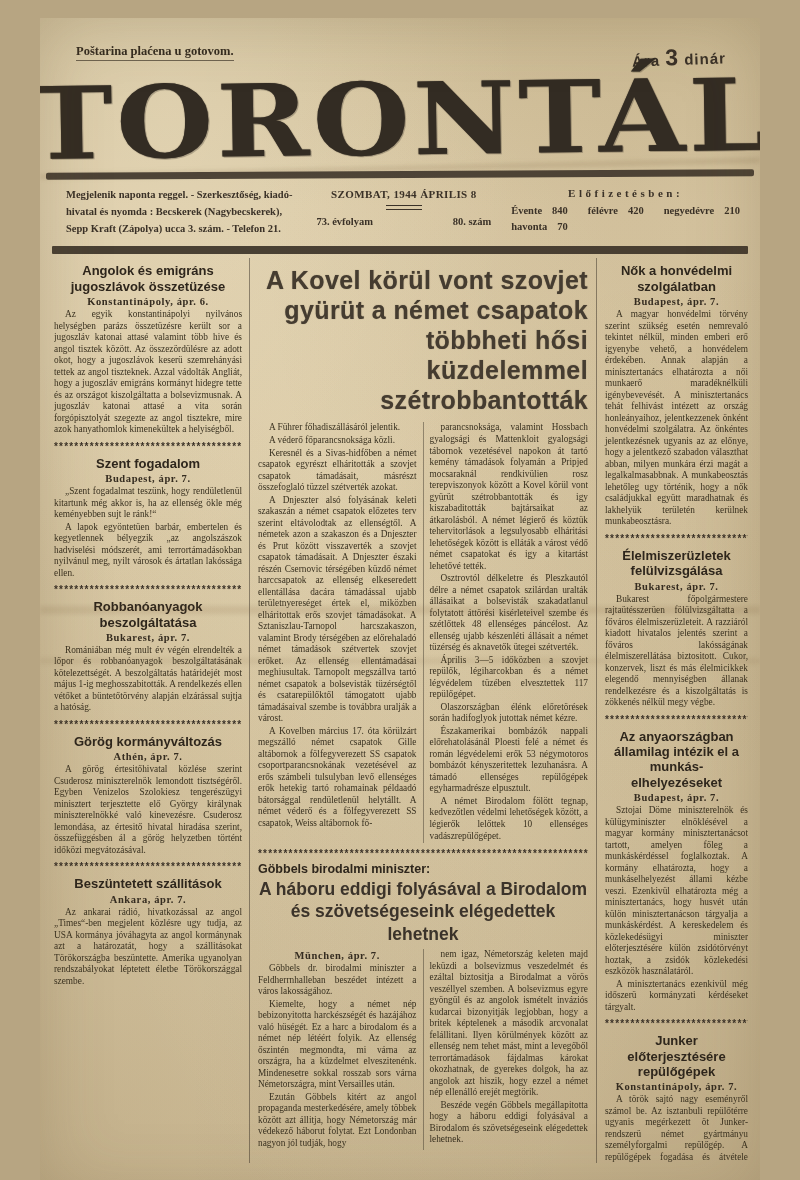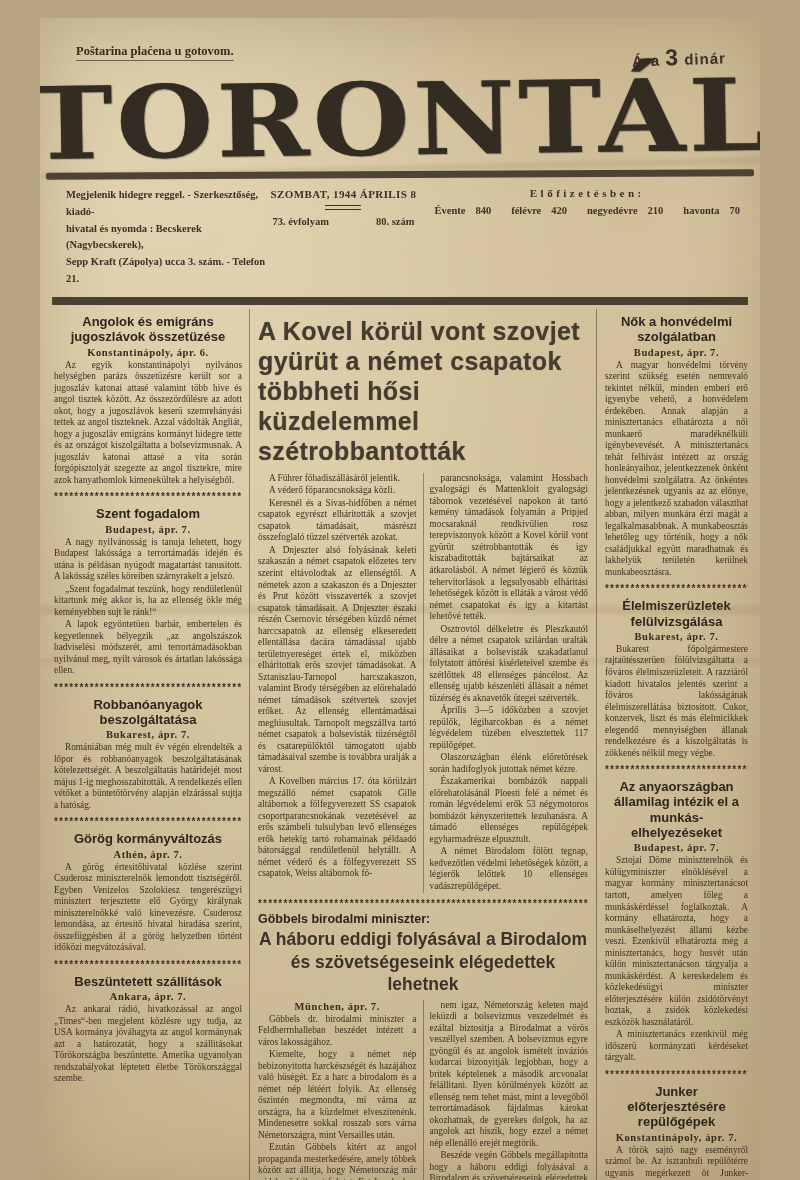--- a/index.html
+++ b/index.html
@@ -40,41 +40,41 @@
   .masthead-rule{height:7px;background:#3a3127;width:708px;margin:4px auto 0;border-radius:2px;opacity:.88;transform:rotate(-0.3deg);}
 
   .info-row{display:flex;padding:9px 20px 6px 26px;font-weight:bold;font-size:10.5px;color:#3a3127;}
   .info-left{width:286px;line-height:1.6;}
   .info-center{width:212px;text-align:center;padding-top:1px;}
   .date-line{font-size:11px;letter-spacing:.4px;}
   .equals{width:36px;height:3px;border-top:1.5px solid #3a3127;border-bottom:1.5px solid #3a3127;margin:5px auto 6px;}
   .vol-row{display:flex;justify-content:space-between;padding:0 4px;}
   .info-right{flex:1;padding-left:16px;}
   .sub-title{text-align:center;letter-spacing:3.5px;font-size:11px;}
-  .sub-grid{display:grid;grid-template-columns:1fr 1fr 1fr 1fr;column-gap:20px;row-gap:4px;margin-top:6px;}
+  .sub-grid{display:grid;grid-template-columns:1fr 1fr 1fr;column-gap:20px;row-gap:4px;margin-top:6px;}
   .sub-item{display:flex;align-items:baseline;}
   .leader{flex:1;border-bottom:2px dotted rgba(58,49,39,.8);margin:0 5px 3px;}
   .heavy-rule{height:8px;background:#383026;margin:3px 12px 0;border-radius:1px;opacity:.9;}
 
   
   .columns{display:flex;align-items:stretch;padding:4px 12px 0 14px;height:905px;}
   .col{overflow:hidden;}
   .col-left{width:188px;padding-right:7px;border-right:1px solid rgba(56,48,38,.5);}
   .col-mid{width:330px;padding:0 8px;border-right:1px solid rgba(56,48,38,.5);}
   .col-right{flex:1;padding-left:8px;}
 
   .art-title{font-family:"Liberation Sans",sans-serif;font-size:13px;font-weight:bold;text-align:center;
     margin:5px 4px 2px;line-height:1.18;color:#2e261c;}
   .dateline{font-weight:bold;text-align:center;font-size:10.5px;letter-spacing:.6px;margin:1px 0 2px;}
   p.body{margin:0 0 1px;text-indent:11px;text-align:justify;font-size:9.3px;line-height:1.24;color:#38301f;}
   .star-sep{overflow:hidden;white-space:nowrap;height:9px;line-height:9px;text-align:center;margin:6px 0 2px;
     font-family:"Liberation Sans",sans-serif;font-weight:bold;letter-spacing:1.2px;font-size:10px;color:#3a3127;}
   .star-sep::before{content:"*******************************************************************";}
 
-  .main-headline{font-family:"Liberation Sans",sans-serif;font-weight:bold;text-align:left;
+  .main-headline{font-family:"Liberation Sans",sans-serif;font-weight:bold;text-align:right;
     font-size:25px;line-height:1.2;letter-spacing:.4px;color:#453c30;margin:7px 0 7px;
     text-shadow:0 0 1px rgba(69,60,48,.55);}
   .subcols{display:flex;}
   .subcol{flex:1;overflow:hidden;}
   .subcol.first{padding-right:6px;border-right:1px solid rgba(56,48,38,.45);}
   .subcol.second{padding-left:6px;}
 
   .kicker{font-family:"Liberation Sans",sans-serif;font-weight:bold;font-size:12.5px;margin:4px 0 2px;color:#2e261c;}
   .goebbels-headline{font-family:"Liberation Sans",sans-serif;font-weight:bold;font-size:17.5px;text-align:center;
     line-height:1.28;margin:1px 0 4px;color:#3b332a;}
@@ -96,21 +96,21 @@
     </span>
   </div>
 
   <div class="masthead-wrap">
     <span class="masthead">TORONTÁL</span>
   </div>
   <div class="masthead-rule"></div>
 
   <div class="info-row">
     <div class="info-left">
-      <div>Megjelenik hidegre reggel. - Szerkesztőség, kiadó-</div>
+      <div>Megjelenik naponta reggel. - Szerkesztőség, kiadó-</div>
       <div>hivatal és nyomda : Becskerek (Nagybecskerek),</div>
       <div>Sepp Kraft (Zápolya) ucca 3. szám. - Telefon 21.</div>
     </div>
     <div class="info-center">
       <div class="date-line">SZOMBAT, 1944 ÁPRILIS 8</div>
       <div class="equals"></div>
       <div class="vol-row">
         <span>73. évfolyam</span>
         <span>80. szám</span>
       </div>
@@ -148,21 +148,20 @@
     <div class="col col-left">
       <article>
         <h3 class="art-title">Angolok és emigráns jugoszlávok összetüzése</h3>
         <div class="dateline">Konstantinápoly, ápr. 6.</div>
         <p class="body">Az egyik konstantinápolyi nyilvános helységben parázs összetüzésre került sor a jugoszláv katonai attasé valamint több hive és angol tisztek között. Az összezördülésre az adott okot, hogy a jugoszlávok keserü szemrehányási tettek az angol tiszteknek. Azzal vádolták Angliát, hogy a jugoszláv emigráns kormányt hidegre tette és az országot kiszolgáltatta a bolsevizmusnak. A jugoszláv katonai attasé a vita során forgópisztolyát szegezte az angol tisztekre, mire azok hanyathomlok kimenekültek a helyiségből.</p>
       </article>
       <div class="star-sep"></div>
       <article>
         <h3 class="art-title">Szent fogadalom</h3>
         <div class="dateline">Budapest, ápr. 7.</div>
-        <p class="body">A nagy nyilvánosság is tanuja lehetett, hogy Budapest lakóssága a terrortámadás idején és utána is példásan nyúgodt magatartást tanusitott. A lakósság széles köreiben szárnyrakelt a jelszó.</p>
         <p class="body">„Szent fogadalmat teszünk, hogy rendületlenül kitartunk még akkor is, ha az ellenség ökle még keményebben sujt le ránk!“</p>
         <p class="body">A lapok egyöntetüen barbár, embertelen és kegyetlennek bélyegzik „az angolszászok hadviselési módszerét, ami terrortámadásokban nyilvánul meg, nyilt városok és ártatlan lakóssága ellen.</p>
       </article>
       <div class="star-sep"></div>
       <article>
         <h3 class="art-title">Robbanóanyagok beszolgáltatása</h3>
         <div class="dateline">Bukarest, ápr. 7.</div>
         <p class="body">Romániában még mult év végén elrendelték a lőpor és robbanóanyagok beszolgáltatásának kötelezettségét. A beszolgáltatás határidejét most május 1-ig meghosszabitották. A rendelkezés ellen vétőket a büntetőtörvény alapján elzárással sujtja a hatóság.</p>
       </article>
       <div class="star-sep"></div>

